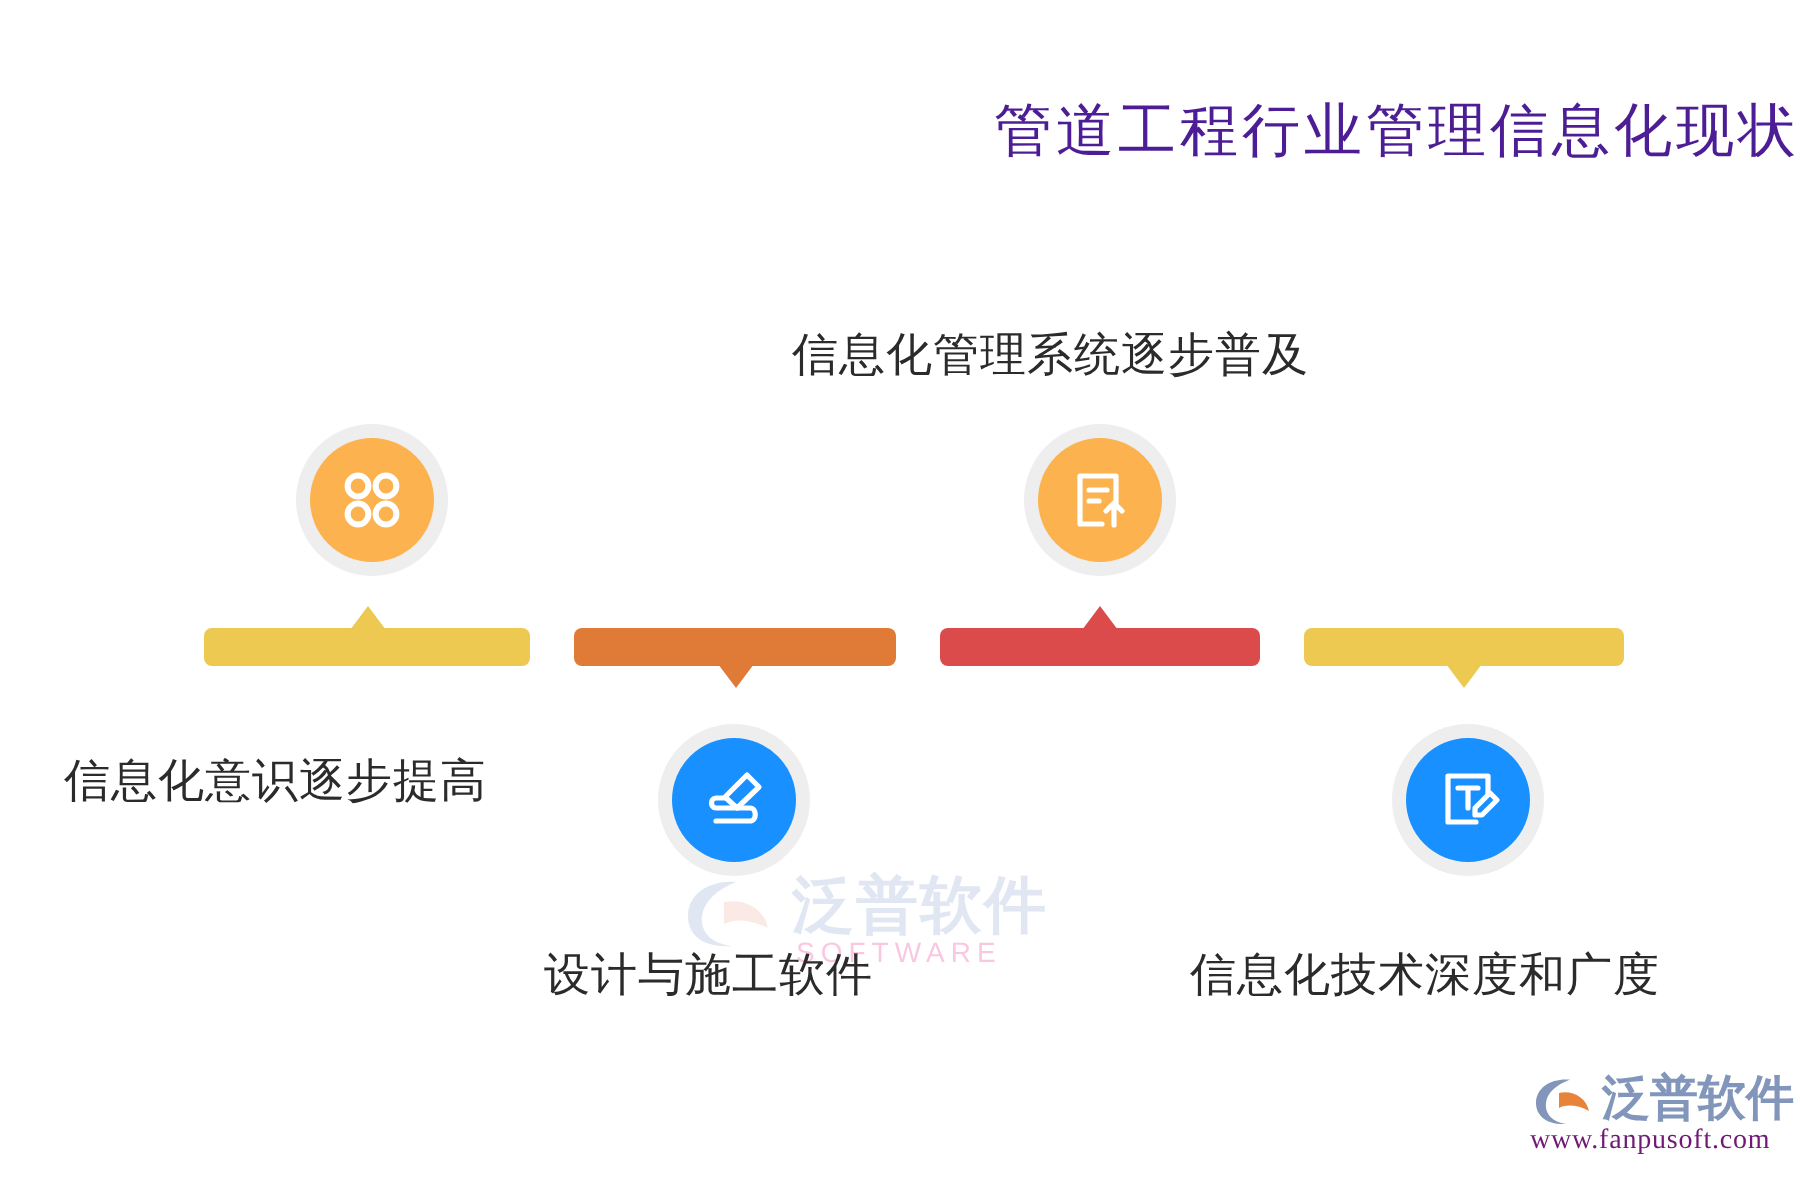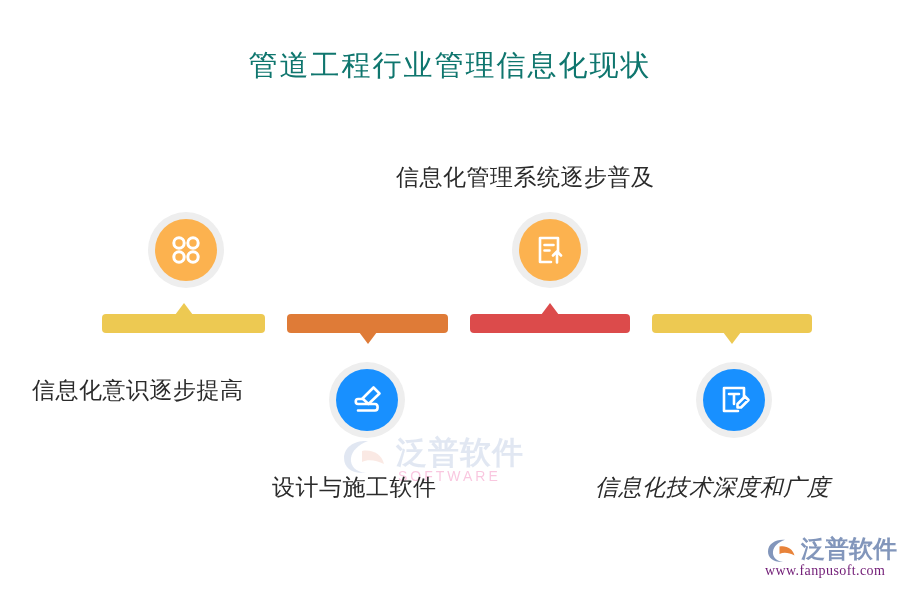--- a/index.html
+++ b/index.html
@@ -23,24 +23,24 @@
     background: #ffffff;
     overflow: hidden;
   }
 
   
   .page-title {
     position: absolute;
     left: 0;
     top: 46px;
     width: 900px;
-    text-align: center;
+    text-align: right;
     font-size: 29px;
     letter-spacing: 2px;
-    color: #0f766e;
+    color: #4c1d95;
     font-family: "Liberation Serif", "DejaVu Serif", serif;
     white-space: nowrap;
   }
 
   
   .center-watermark {
     position: absolute;
     left: 340px;
     top: 432px;
     width: 200px;
@@ -236,21 +236,21 @@
   </div>
   <div class="icon-node" style="left:696px; top:362px;">
     <div class="inner blue">
       <svg width="36" height="36" viewBox="0 0 36 36">
         <path d="M28 6 L28 15 M28 6 L8 6 L8 29 L22 29" fill="none" stroke="#ffffff" stroke-width="2.6" stroke-linecap="round" stroke-linejoin="round"></path>
         <path d="M13 12 L23 12 M18 12 L18 22" fill="none" stroke="#ffffff" stroke-width="2.6" stroke-linecap="round"></path>
         <path d="M29 14.5 L32.5 18 L25 25.5 L21.5 25.5 L21.5 22 Z" fill="none" stroke="#ffffff" stroke-width="2.6" stroke-linejoin="round"></path>
       </svg>
     </div>
   </div>
-  <div class="step-label" style="left:595px; top:472px;font-style:italic;">信息化技术深度和广度</div>
+  <div class="step-label" style="left:595px; top:472px;">信息化技术深度和广度</div>
 
   <div class="corner-logo">
     <svg class="cl-mark" viewBox="0 0 33 26">
       <path d="M3 13.5 C3 5.5, 11 1, 20 1.8 C13 4.5, 8.5 8.5, 8 13.5 C7.3 19, 11.5 23, 18 24 C8.5 24.5, 3 20, 3 13.5 Z" fill="#8296bb"></path>
       <path d="M14.5 8.5 C21 7, 28 10.5, 29.5 17.5 C24 14.5, 18.5 14, 14.5 16 Z" fill="#e8833a"></path>
     </svg>
     <div class="cl-text">泛普软件</div>
     <div class="cl-url">www.fanpusoft.com</div>
   </div>
 

